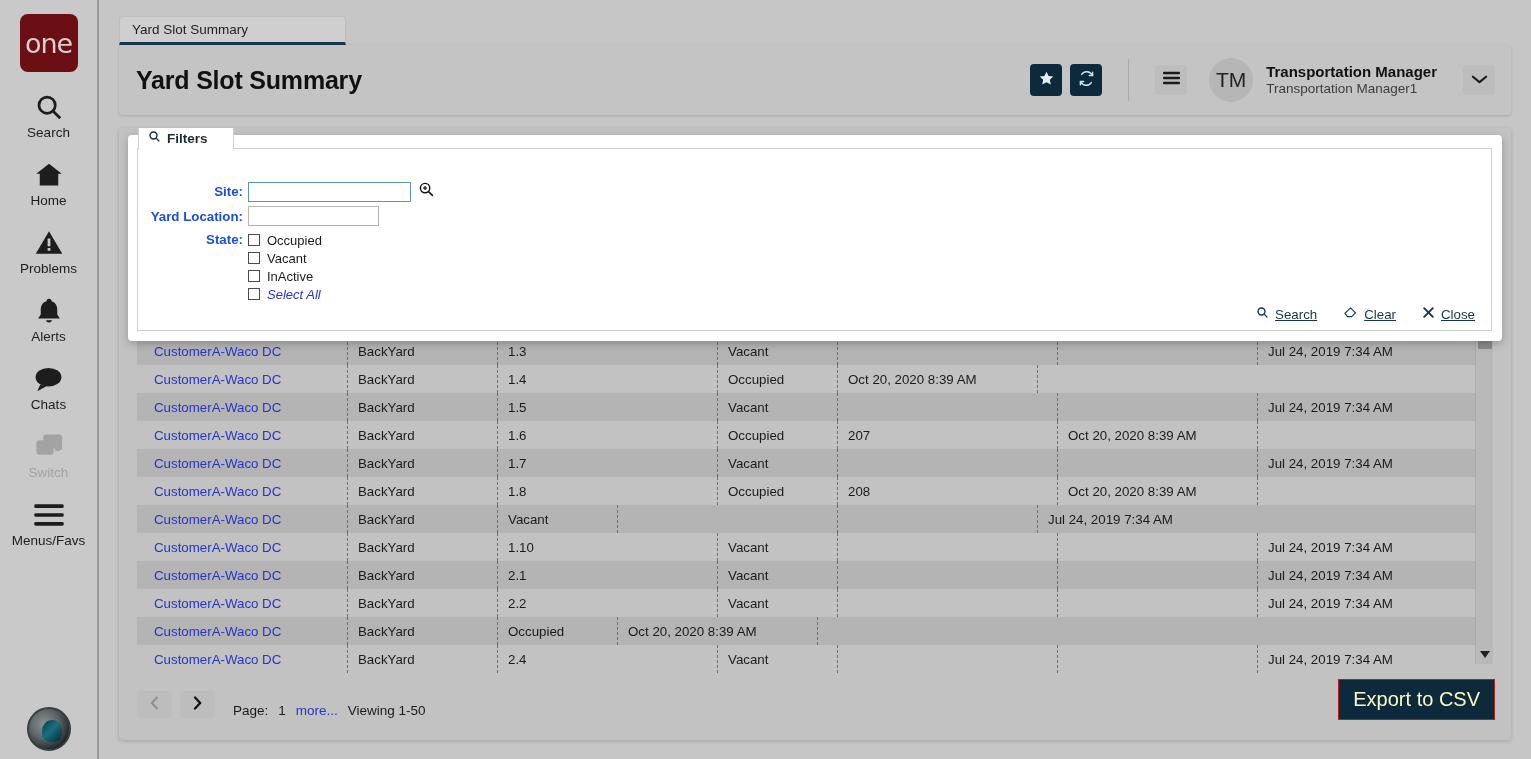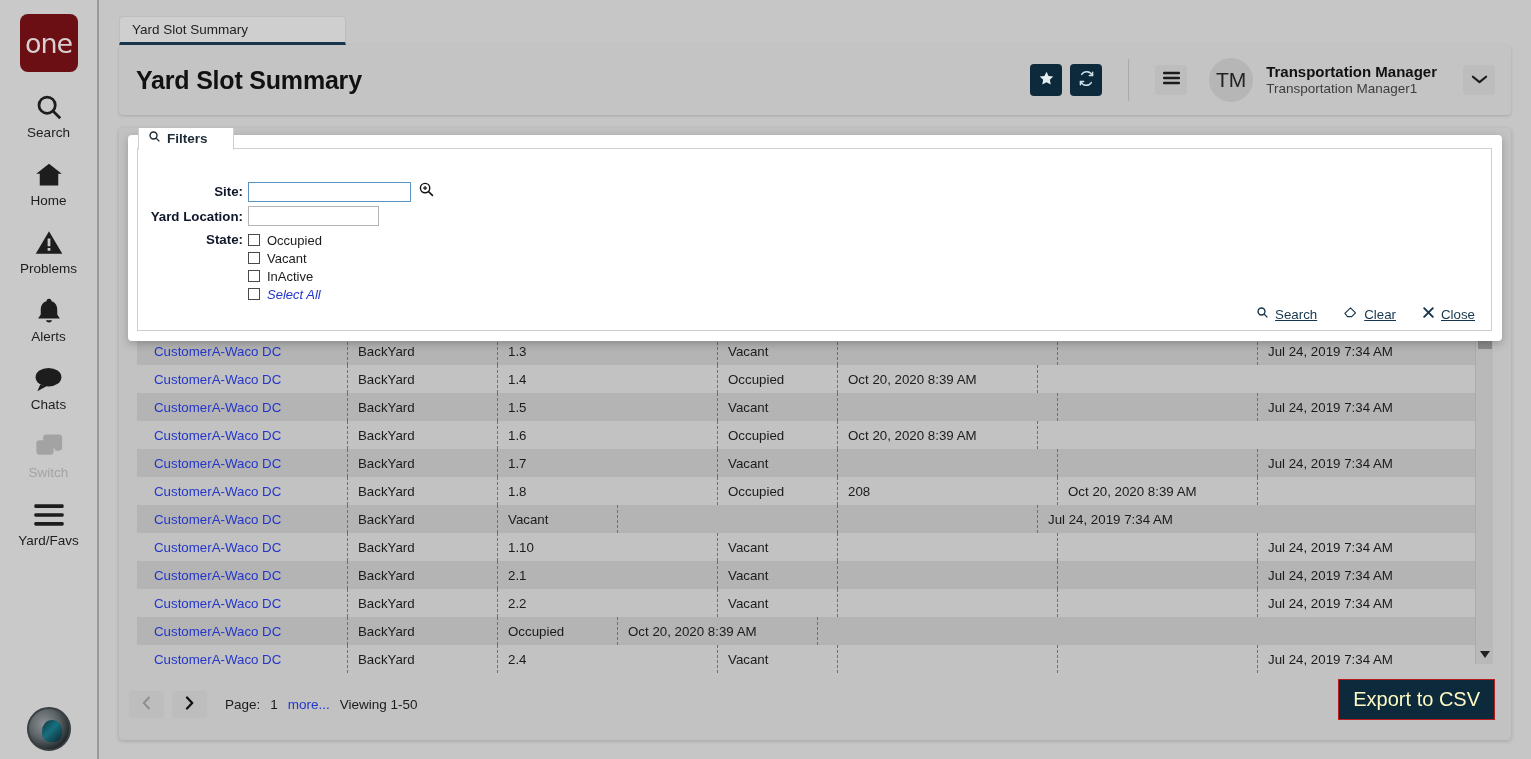--- a/index.html
+++ b/index.html
@@ -125,21 +125,21 @@
     position:absolute; left:1338px; top:0; width:18px; height:339px; background:#b9b9b9;
     border-left:1px solid #ababab;
   }
   #grid-scroll-thumb { position:absolute; left:2px; top:3px; width:14px; height:21px; background:#8b8b8b; cursor:pointer; }
   #grid-scroll-down {
     position:absolute; left:0; bottom:0; width:18px; height:18px;
     display:flex; align-items:center; justify-content:center; cursor:pointer;
   }
 
   
-  #pager { position:absolute; left:10px; bottom:22px; display:flex; align-items:center;margin-top:35px; }
+  #pager { position:absolute; left:18px; bottom:22px; display:flex; align-items:flex-end;margin-top:35px; }
   .pg-btn {
     width:35px; height:27px; border-radius:4px; background:#bdbdbd;
     display:flex; align-items:center; justify-content:center; margin-right:8px; cursor:pointer;
     font-size:17px; color:#1b1b1b;
   }
   .pg-btn.disabled { color:#8f8f8f; cursor:default; }
   #pager-text { font-size:13.5px; color:#1b1b1b; margin-left:10px; display:flex; align-items:center; gap:10px; }
   #pager-more { color:#2436c9; cursor:pointer; }
   #export-btn {
     position:absolute; right:16px; bottom:20px;
@@ -158,21 +158,21 @@
     border:1px solid #cfcfcf; background:#fff;
   }
   #filters-tab {
     position:absolute; left:0; top:-23px; width:96px; height:24px;
     background:#fff; border:1px solid #cfcfcf; border-bottom:1px solid #fff;
     display:flex; align-items:center; gap:6px; padding-left:9px;
     font-size:13.5px; font-weight:bold; color:#1d2b36;
     cursor:pointer;
   }
   .filter-row { position:absolute; display:flex; align-items:center; }
-  .filter-label { font-size:13.3px; font-weight:bold; color:#0f172a; text-align:right; width:105px; margin-right:5px; }
+  .filter-label { font-size:13.3px; font-weight:bold; color:#1d4ed8; text-align:right; width:105px; margin-right:5px; }
   .txt-input {
     border:1px solid #a9b6c2; height:20px; background:#fff; outline:none;
     font-family:"Liberation Sans", sans-serif; font-size:13px; padding:0 4px;
   }
   #site-input { width:163px; border-color:#5b93c4; }
   #yard-input { width:131px; border-color:#b5b5b5; }
   .chk {
     width:12px; height:12px; border:1px solid #4a4a4a; background:#fff;
     display:inline-block; cursor:pointer;
   }
@@ -255,21 +255,21 @@
   </div>
 
   <div class="rail-item">
     <span class="rail-glyph">
       <svg width="32" height="26" viewBox="0 0 24 18" fill="#1d1d1d">
         <rect x="1" y="1" width="22" height="2.8" rx="1"></rect>
         <rect x="1" y="7.6" width="22" height="2.8" rx="1"></rect>
         <rect x="1" y="14.2" width="22" height="2.8" rx="1"></rect>
       </svg>
     </span>
-    <span class="rail-label">Yard/Favs</span>
+    <span class="rail-label">Menus/Favs</span>
   </div>
 
   <div id="rail-avatar">
     <div class="head"></div>
   </div>
 </div>
 
 <div id="page-area">
 
   <div id="tab-strip">
@@ -368,20 +368,21 @@
             <div class="cell c-occ sep"></div>
             <div class="cell c-vac sep">Jul 24, 2019 7:34 AM</div>
           </div>
           <div class="grid-row even" style="top: 96px;">
             <div class="cell c-site">
               <span class="site-link">CustomerA-Waco DC</span>
             </div>
             <div class="cell c-yard sep">BackYard</div>
             <div class="cell c-slot sep">1.6</div>
             <div class="cell c-state sep">Occupied</div>
+            <div class="cell c-eq sep">207</div>
             <div class="cell c-occ sep">Oct 20, 2020 8:39 AM</div>
             <div class="cell c-vac sep"></div>
           </div>
           <div class="grid-row odd" style="top: 124px;">
             <div class="cell c-site">
               <span class="site-link">CustomerA-Waco DC</span>
             </div>
             <div class="cell c-yard sep">BackYard</div>
             <div class="cell c-slot sep">1.7</div>
             <div class="cell c-state sep">Vacant</div>

